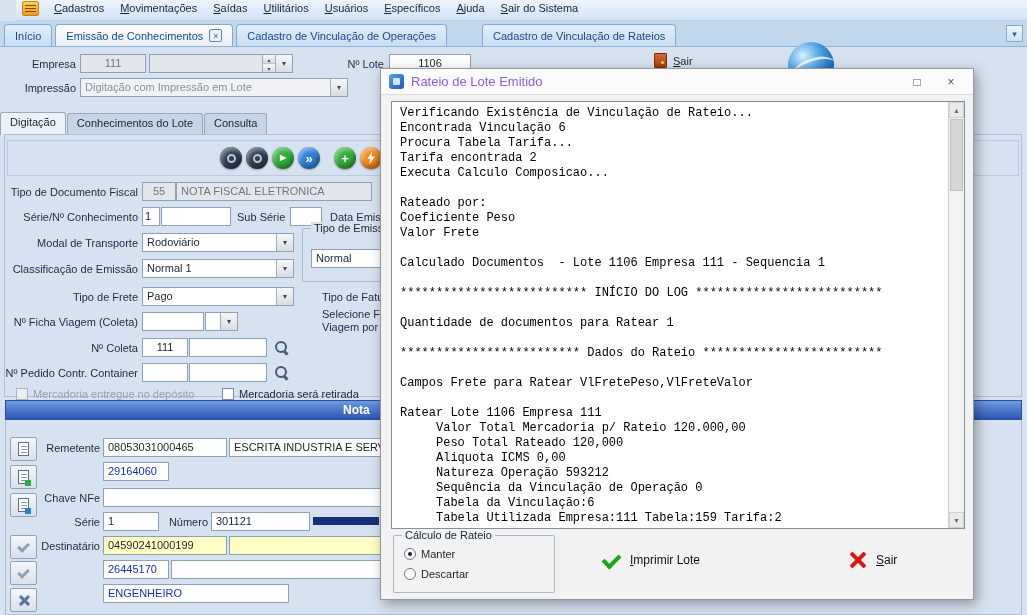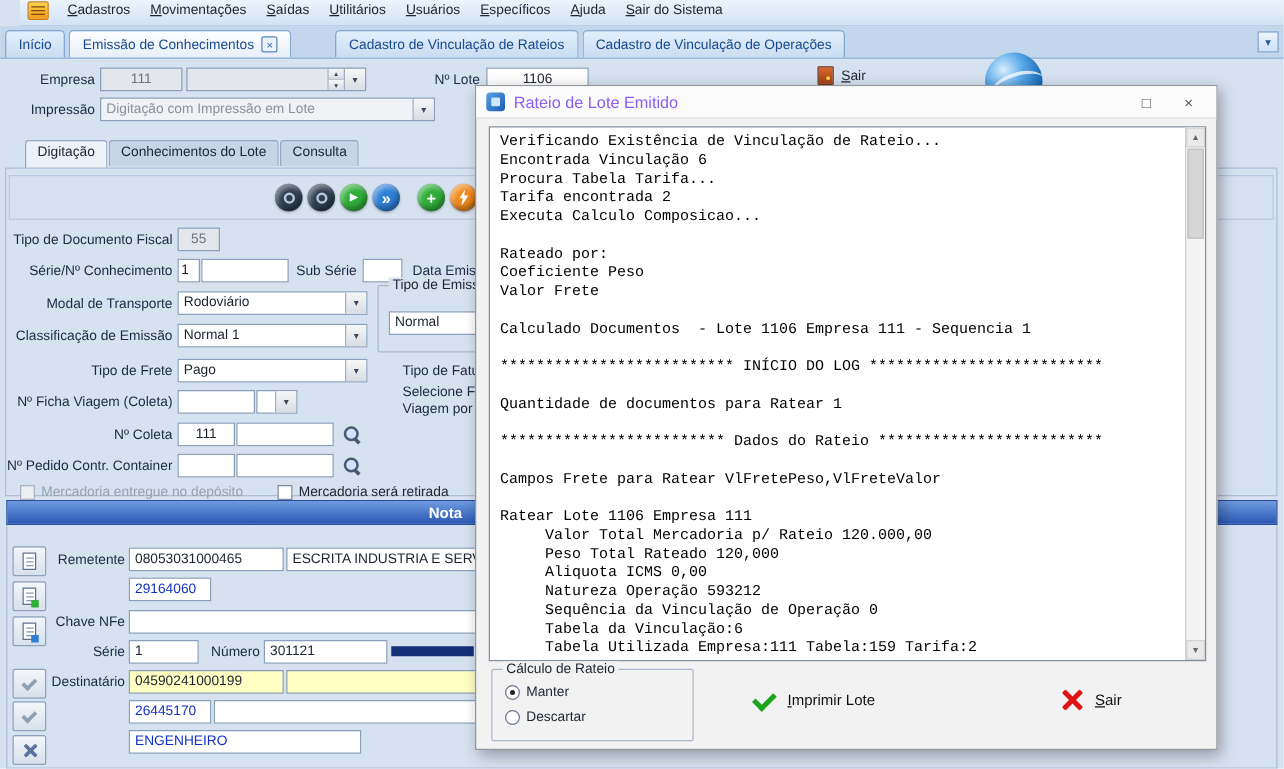--- a/index.html
+++ b/index.html
@@ -36,21 +36,21 @@
 .spin b+b{border-top:1px solid #b9c4d2}
 
 
 .sairbtn{position:absolute;display:flex;align-items:center;gap:6px;padding:2px 6px;cursor:default}
 .door-icon{width:13px;height:15px;background:linear-gradient(#d86a2a,#a33d12);border:1px solid #7a2d0d;border-radius:1px;position:relative}
 .door-icon::after{content:"";position:absolute;right:2px;top:7px;width:3px;height:3px;background:#ffd34d;border-radius:50%}
 .logo{position:absolute;width:46px;height:46px;border-radius:50%;background:radial-gradient(circle at 32% 30%,#d8f0ff 0%,#58a8e8 35%,#1060b0 75%,#083a78 100%);overflow:hidden}
 .logo::after{content:"";position:absolute;left:4px;top:16px;width:44px;height:20px;border-radius:50%;border-top:3px solid rgba(255,255,255,.75);transform:rotate(-18deg)}
 
 
-.subtabs{position:absolute;left:20px;top:112px;display:flex;align-items:flex-start}
+.subtabs{position:absolute;left:0;top:112px;display:flex;align-items:center}
 .stab{height:21px;padding:3px 9px;border:1px solid #93a9c4;border-bottom:none;border-radius:3px 3px 0 0;background:#c6d4e6;margin-right:1px;white-space:nowrap}
 .stab.active{background:#edf2f9;height:23px}
 .tpanel{position:absolute;left:4px;top:134px;width:1018px;height:263px;border:1px solid #aebfd6}
 .toolbar{position:absolute;left:7px;top:140px;width:1012px;height:36px;border:1px solid #bac9dd;display:flex;align-items:center;padding-left:212px;gap:4px}
 .cbtn{width:22px;height:22px;border-radius:50%;display:flex;align-items:center;justify-content:center;color:#fff;font-weight:bold;font-size:13px;line-height:1;box-shadow:inset -2px -3px 4px rgba(0,0,0,.35),inset 2px 3px 4px rgba(255,255,255,.45),0 1px 2px rgba(0,0,0,.3);cursor:default}
 .cbtn.dark{background:#2e3e52}
 .cbtn.green{background:#2fae3a}
 .cbtn.blue{background:#2d7fd6}
 .cbtn.orange{background:#f08a1d}
 .cbtn.amber{background:#f0a81d}
@@ -141,25 +141,25 @@
   </div>
 
   <div class="tabbar">
     <div class="tab">
       <span>Início</span>
     </div>
     <div class="tab active">
       <span>Emissão de Conhecimentos</span>
       <span class="tclose">×</span>
     </div>
+    <div class="tab">
+      <span>Cadastro de Vinculação de Operações</span>
+    </div>
     <div class="tab gap">
       <span>Cadastro de Vinculação de Rateios</span>
-    </div>
-    <div class="tab">
-      <span>Cadastro de Vinculação de Operações</span>
     </div>
     <div class="tab-drop">▾</div>
   </div>
 
   <span class="lbl" style="left:6px;top:58px;width:70px">Empresa</span>
   <div class="fld dis center" style="left:80px;top:54px;width:66px">111</div>
   <div class="fld dis combo" style="left:149px;top:54px;width:144px">
     <span class="spin">
         <b>▴</b>
         <b>▾</b>
@@ -213,20 +213,21 @@
         <span>−</span>
       </span>
     <span class="cbtn gray">
         <span>×</span>
       </span>
     <span class="magnifier" style="margin-left:16px"></span>
   </div>
 
   <span class="lbl" style="left:2px;top:186px;width:136px">Tipo de Documento Fiscal</span>
   <div class="fld dis center" style="left:142px;top:182px;width:34px">55</div>
+  <div class="fld dis" style="left:176px;top:182px;width:196px">NOTA FISCAL ELETRONICA</div>
 
   <span class="lbl" style="left:2px;top:211px;width:136px">Série/Nº Conhecimento</span>
   <div class="fld" style="left:142px;top:207px;width:18px;padding:2px">1</div>
   <div class="fld" style="left:161px;top:207px;width:70px"></div>
   <span class="llbl" style="left:237px;top:211px">Sub Série</span>
   <div class="fld" style="left:290px;top:207px;width:32px"></div>
   <span class="llbl" style="left:330px;top:211px">Data Emis</span>
 
   <span class="lbl" style="left:2px;top:237px;width:136px">Modal de Transporte</span>
   <div class="fld combo" style="left:142px;top:233px;width:152px">

